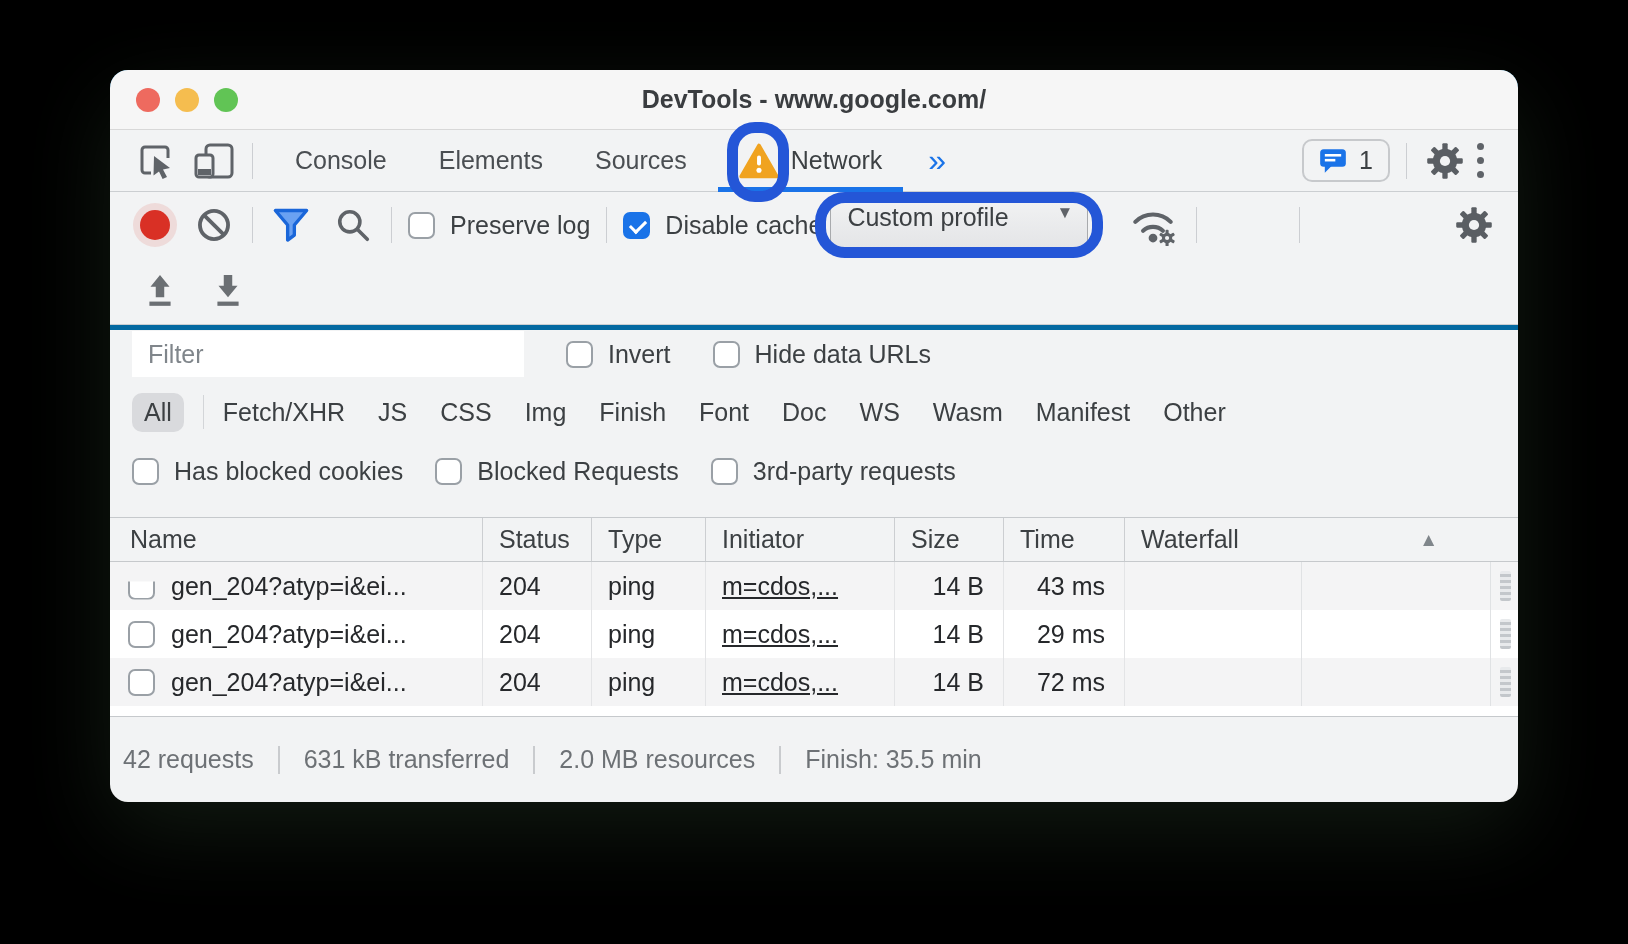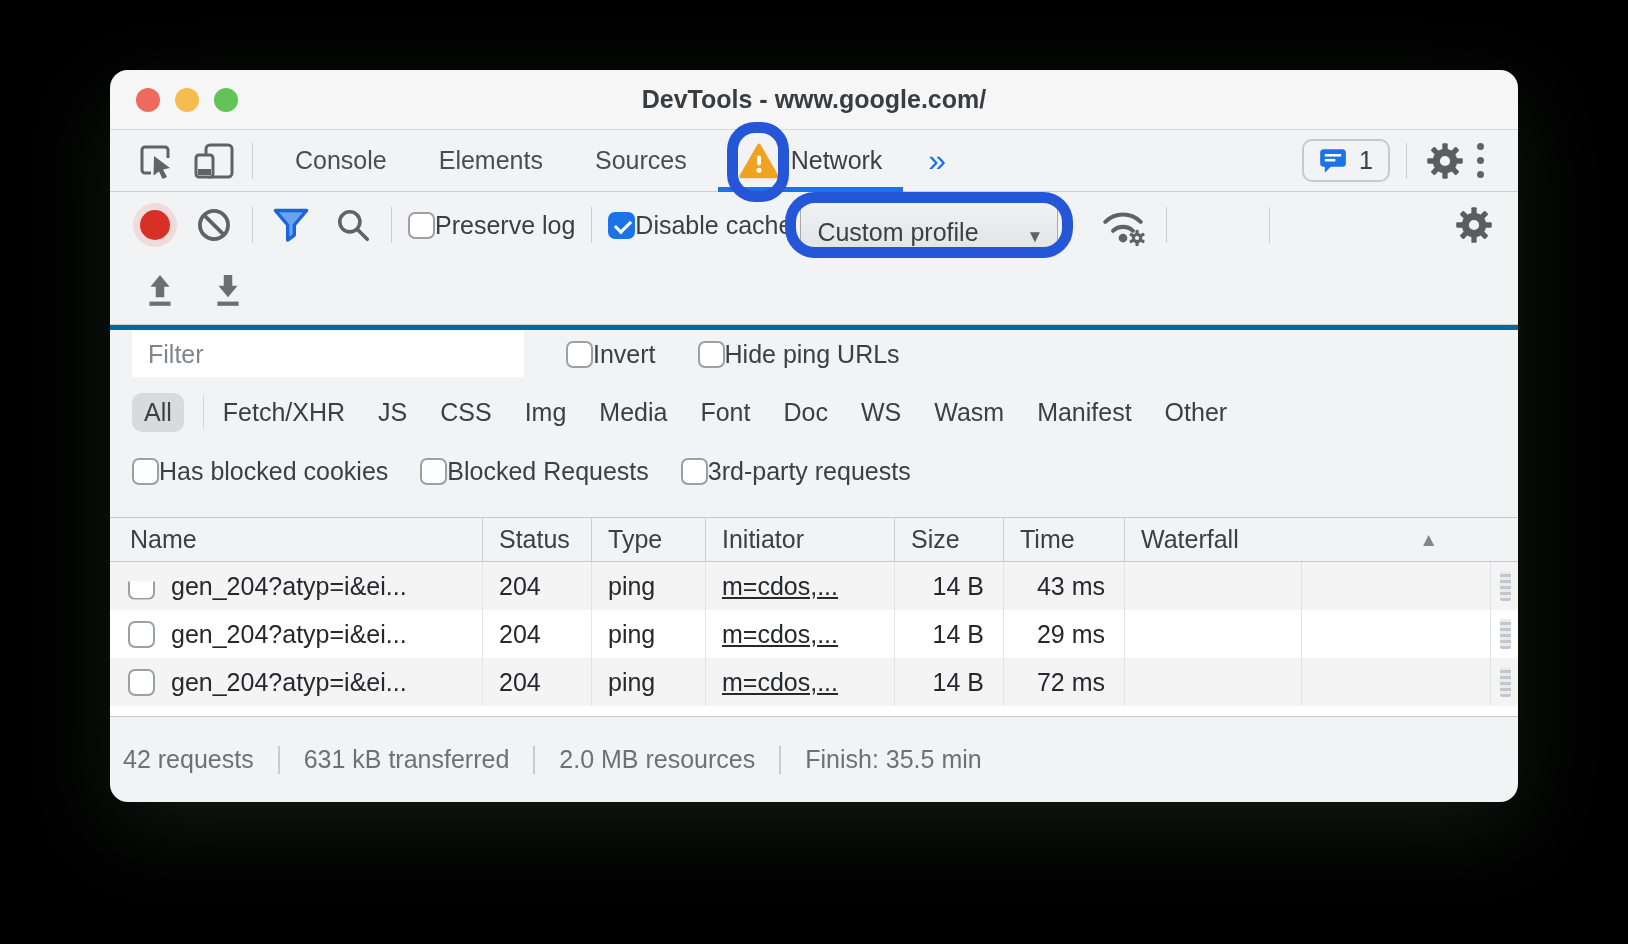--- a/index.html
+++ b/index.html
@@ -33,30 +33,30 @@
               padding:5px 15px;cursor:pointer;}
   .issues-count{font-size:25px;color:#3c4043;}
   .kebab{display:flex;flex-direction:column;gap:7px;padding:6px 10px;cursor:pointer;}
   .kebab i{width:7px;height:7px;border-radius:50%;background:#5f6368;}
   
   .toolbar{height:133px;background:#f2f3f4;border-bottom:1px solid #cbced1;padding:0 22px;}
   .trow{height:66px;display:flex;align-items:center;}
   .rec{width:30px;height:30px;border-radius:50%;background:#d93025;box-shadow:0 0 0 7px rgba(217,48,37,.12);
        margin:0 22px 0 8px;cursor:pointer;flex:none;}
   .tool-gap{width:70px;flex:none;}
-  .cb-group{display:flex;align-items:center;cursor:pointer;}
+  .cb-group{display:flex;align-items:center;gap:15px;cursor:pointer;}
   .cb{position:relative;width:27px;height:27px;border:2px solid #9aa0a6;border-radius:7px;background:#fff;flex:none;}
   .cb.checked{background:#1a73e8;border-color:#1a73e8;}
   .cb.checked::after{content:"";position:absolute;left:5px;top:6px;width:13px;height:7px;
                      border-left:3.5px solid #fff;border-bottom:3.5px solid #fff;transform:rotate(-45deg);}
   .cb-label{font-size:25px;color:#3c4043;white-space:nowrap;}
   .sel-wrap{position:relative;margin-left:8px;flex:none;}
   .ring-select{position:absolute;inset:-10px -15px;border:11px solid #2456d7;border-radius:30px;z-index:6;pointer-events:none;}
   .select{width:258px;height:46px;background:linear-gradient(#f0f1f2,#e4e5e7);border:1px solid #a8aaad;border-radius:8px;
-          display:flex;align-items:flex-end;justify-content:space-between;padding:0 14px 0 16px;cursor:pointer;}
+          display:flex;align-items:flex-start;justify-content:space-between;padding:0 14px 0 16px;cursor:pointer;}
   .select-value{font-size:25px;color:#3c4043;}
   .select-caret{font-size:17px;color:#5f6368;}
   .gear-right{margin-left:auto;}
   
   .filters{height:187px;background:#f2f3f4;padding:0 22px;}
   .frow1{display:flex;align-items:center;margin-top:5px;height:48px;gap:42px;}
   .filter-input{width:392px;height:46px;border:none;background:#fff;font-size:25px;padding:0 16px;color:#202124;
                 font-family:"Liberation Sans",sans-serif;outline:none;}
   .filter-input::placeholder{color:#80868b;}
   .frow2{display:flex;align-items:center;margin-top:9px;height:50px;gap:33px;font-size:25px;color:#3c4043;}
@@ -275,31 +275,31 @@
 
     <div class="filters">
       <div class="frow1">
         <input class="filter-input" type="text" placeholder="Filter" style="">
         <div class="cb-group">
           <span class="cb"></span>
           <span class="cb-label">Invert</span>
         </div>
         <div class="cb-group">
           <span class="cb"></span>
-          <span class="cb-label">Hide ping URLs</span>
+          <span class="cb-label">Hide data URLs</span>
         </div>
       </div>
       <div class="frow2">
         <span class="type-pill selected">All</span>
         <span class="type-div"></span>
         <span class="type-pill">Fetch/XHR</span>
         <span class="type-pill">JS</span>
         <span class="type-pill">CSS</span>
         <span class="type-pill">Img</span>
-        <span class="type-pill">Media</span>
+        <span class="type-pill">Finish</span>
         <span class="type-pill">Font</span>
         <span class="type-pill">Doc</span>
         <span class="type-pill">WS</span>
         <span class="type-pill">Wasm</span>
         <span class="type-pill">Manifest</span>
         <span class="type-pill">Other</span>
       </div>
       <div class="frow3">
         <div class="cb-group">
           <span class="cb"></span>

